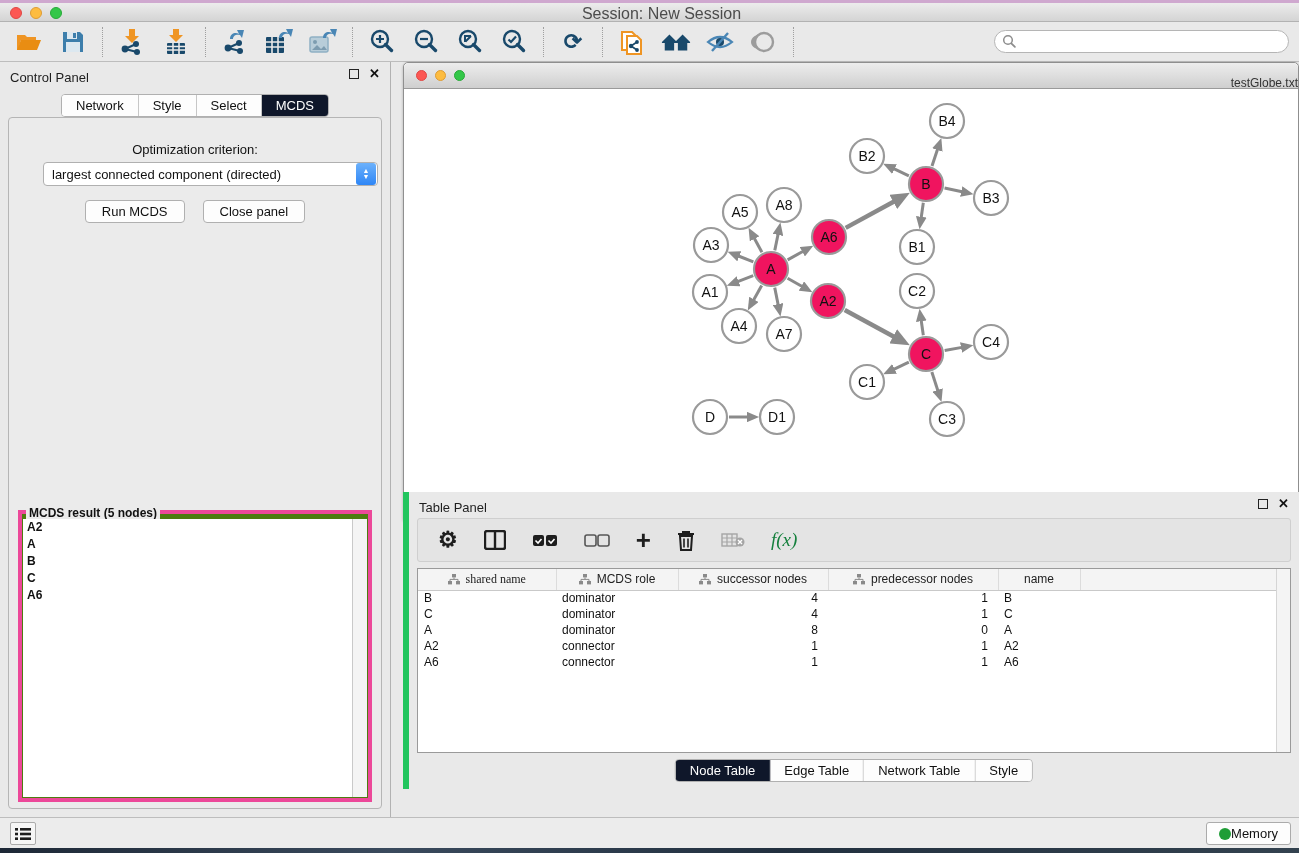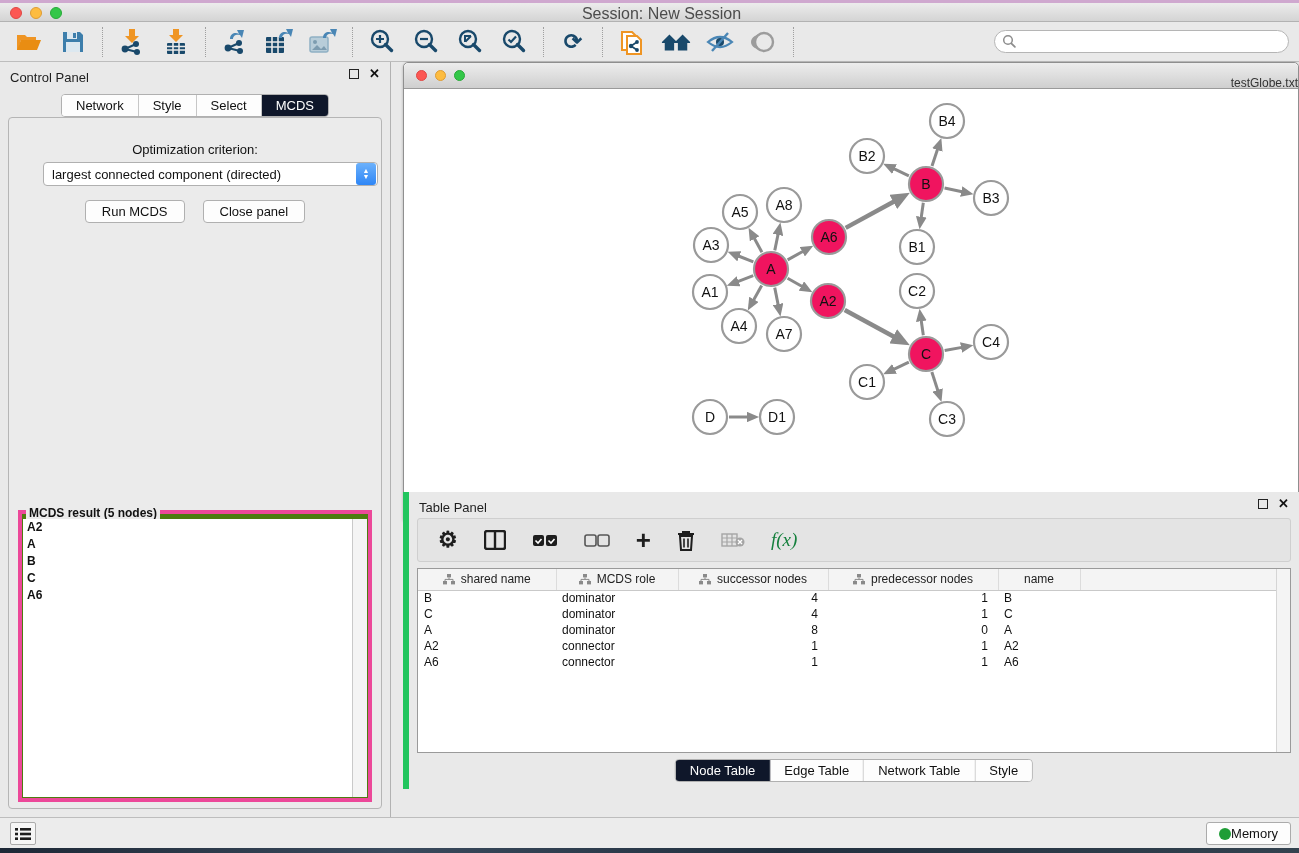--- a/index.html
+++ b/index.html
@@ -480,21 +480,21 @@
             <circle cx="19" cy="10" r="4.5" fill="#a5a5a5"></circle>
             <path d="M17 8 l4 4 M21 8 l-4 4" stroke="#fff" stroke-width="1.4"></path>
           </svg>
       </span>
       <span class="tp-btn fx">f(x)</span>
     </div>
     <div class="tbl-wrap">
       <table class="tbl">
         <thead id="tbl-head">
             <tr>
-              <th style="width: 138px;">
+              <th style="width: 138px; font-family: Liberation Serif, serif;">
                 <span class="th-inner">
                   <svg width="12" height="11" viewBox="0 0 12 11">
                     <rect x="4" y="0" width="4" height="3.4" fill="#8a8a8a"></rect>
                     <rect x="0" y="7" width="4" height="3.4" fill="#8a8a8a"></rect>
                     <rect x="8" y="7" width="4" height="3.4" fill="#8a8a8a"></rect>
                     <path d="M6 3.4 v2 M2 7 v-1.6 h8 V7" stroke="#8a8a8a" fill="none" stroke-width="1"></path>
                   </svg>
                   <span>shared name</span>
                 </span>
               </th>

